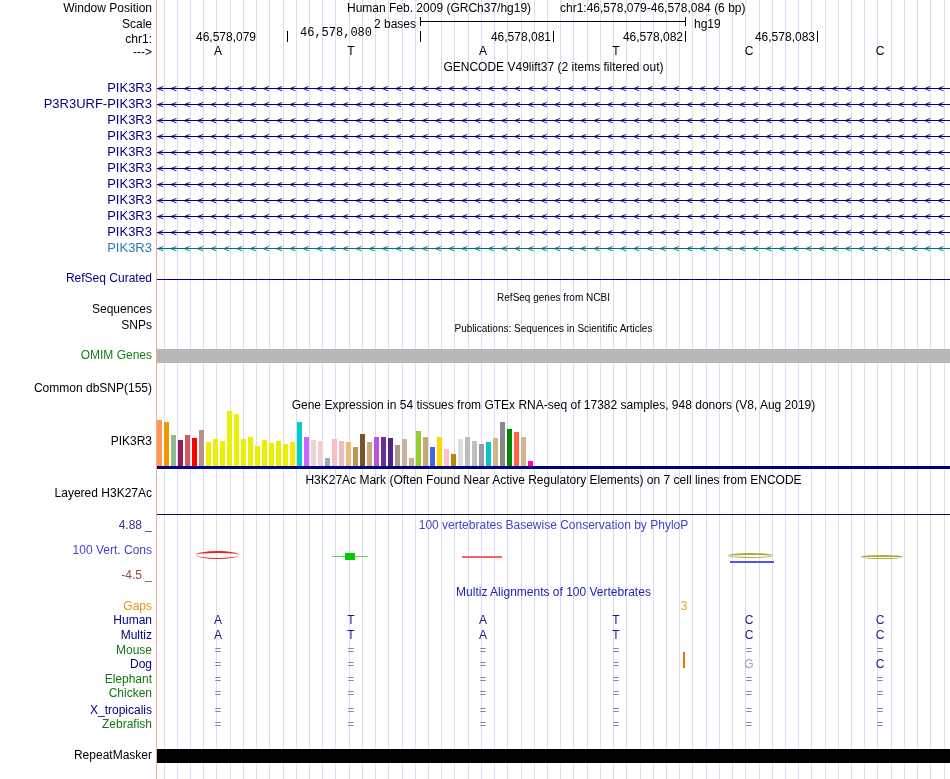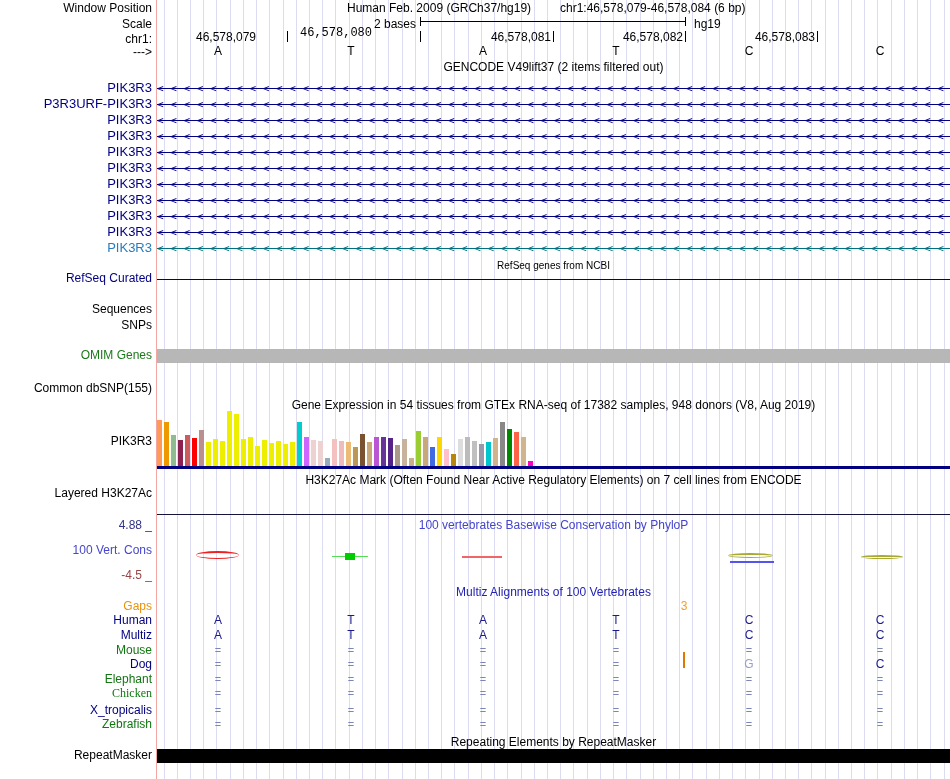--- a/index.html
+++ b/index.html
@@ -1,21 +1,21 @@
 <!DOCTYPE html>
 <html><head>
 <meta charset="utf-8">
 <style>
   html,body{margin:0;padding:0;background:#fff;}
   .canvas{position:relative;width:950px;height:779px;background:#ffffff;overflow:hidden;
           font-family:"Liberation Sans",sans-serif;font-size:12px;color:#000;}
   .abs{position:absolute;white-space:nowrap;line-height:14px;}
   .rlabel{position:absolute;right:798px;text-align:right;white-space:nowrap;line-height:14px;}
   .ctitle{position:absolute;left:157px;width:793px;text-align:center;white-space:nowrap;line-height:13px;}
-  .small{font-size:10px;}
+  .small{font-size:10px;margin-top:32px;}
   .gridline{position:absolute;top:0;width:1px;height:779px;background:#dbdbf2;}
   .pinkline{position:absolute;left:156px;top:0;width:1px;height:779px;background:#f2a7a2;}
   .hline{position:absolute;left:157px;width:793px;}
   .bracket{position:absolute;border-left:1px solid #000;border-right:1px solid #000;height:9px;}
   .bracket-mid{position:absolute;left:0;right:0;top:4px;height:1px;background:#000;}
   .base-letter{position:absolute;width:16px;margin-left:-8px;text-align:center;line-height:13px;}
 </style>
 </head>
 <body>
 
@@ -154,20 +154,21 @@
       <div style="left: 157px; top: 226px; width: 793px; height: 13px; overflow: hidden; color: rgb(0, 0, 128); font-family: &quot;DejaVu Sans Mono&quot;, monospace; font-size: 11px; line-height: 13px; letter-spacing: 6.6px; white-space: nowrap; position: absolute;">&lt;&lt;&lt;&lt;&lt;&lt;&lt;&lt;&lt;&lt;&lt;&lt;&lt;&lt;&lt;&lt;&lt;&lt;&lt;&lt;&lt;&lt;&lt;&lt;&lt;&lt;&lt;&lt;&lt;&lt;&lt;&lt;&lt;&lt;&lt;&lt;&lt;&lt;&lt;&lt;&lt;&lt;&lt;&lt;&lt;&lt;&lt;&lt;&lt;&lt;&lt;&lt;&lt;&lt;&lt;&lt;&lt;&lt;&lt;&lt;&lt;&lt;&lt;&lt;</div>
       <div style="right: 798px; top: 241px; text-align: right; color: rgb(43, 123, 187); font-size: 13px; line-height: 14px; position: absolute; white-space: nowrap;">PIK3R3</div>
       <div style="left: 157px; top: 248px; width: 793px; height: 1px; background: rgb(0, 112, 126); position: absolute;"></div>
       <div style="left: 157px; top: 242px; width: 793px; height: 13px; overflow: hidden; color: rgb(0, 112, 126); font-family: &quot;DejaVu Sans Mono&quot;, monospace; font-size: 11px; line-height: 13px; letter-spacing: 6.6px; white-space: nowrap; position: absolute;">&lt;&lt;&lt;&lt;&lt;&lt;&lt;&lt;&lt;&lt;&lt;&lt;&lt;&lt;&lt;&lt;&lt;&lt;&lt;&lt;&lt;&lt;&lt;&lt;&lt;&lt;&lt;&lt;&lt;&lt;&lt;&lt;&lt;&lt;&lt;&lt;&lt;&lt;&lt;&lt;&lt;&lt;&lt;&lt;&lt;&lt;&lt;&lt;&lt;&lt;&lt;&lt;&lt;&lt;&lt;&lt;&lt;&lt;&lt;&lt;&lt;&lt;&lt;&lt;</div>
     </div>
 
   <div class="ctitle small" style="top:259px">RefSeq genes from NCBI</div>
   <div class="rlabel" style="top:271px;color:#000080">RefSeq Curated</div>
   <div class="hline" style="top:279px;height:1px;background:#000080"></div>
 
+  <div class="ctitle small" style="top:290px">Publications: Sequences in Scientific Articles</div>
   <div class="rlabel" style="top:302px">Sequences</div>
   <div class="rlabel" style="top:318px">SNPs</div>
 
   <div class="hline" style="top:349px;height:14px;background:#b7b7b7"></div>
   <div class="rlabel" style="top:348px;color:#1a7a1a">OMIM Genes</div>
 
   <div class="rlabel" style="top:381px">Common dbSNP(155)</div>
 
   <div class="ctitle" style="top:399px">Gene Expression in 54 tissues from GTEx RNA-seq of 17382 samples, 948 donors (V8, Aug 2019)</div>
   <div class="rlabel" style="top:434px">PIK3R3</div>
@@ -278,21 +279,21 @@
       <div style="left: 616px; top: 657px; width: 18px; margin-left: -9px; text-align: center; line-height: 14px; font-size: 11px; color: rgb(123, 134, 184); position: absolute;">=</div>
       <div style="left: 749px; top: 657px; width: 18px; margin-left: -9px; text-align: center; line-height: 14px; font-size: 12px; color: rgb(152, 160, 198); position: absolute;">G</div>
       <div style="left: 880px; top: 657px; width: 18px; margin-left: -9px; text-align: center; line-height: 14px; font-size: 12px; color: rgb(26, 26, 140); position: absolute;">C</div>
       <div style="right: 798px; top: 672px; text-align: right; color: rgb(17, 119, 17); line-height: 14px; white-space: nowrap; position: absolute;">Elephant</div>
       <div style="left: 218px; top: 672px; width: 18px; margin-left: -9px; text-align: center; line-height: 14px; font-size: 11px; color: rgb(123, 134, 184); position: absolute;">=</div>
       <div style="left: 351px; top: 672px; width: 18px; margin-left: -9px; text-align: center; line-height: 14px; font-size: 11px; color: rgb(123, 134, 184); position: absolute;">=</div>
       <div style="left: 483px; top: 672px; width: 18px; margin-left: -9px; text-align: center; line-height: 14px; font-size: 11px; color: rgb(123, 134, 184); position: absolute;">=</div>
       <div style="left: 616px; top: 672px; width: 18px; margin-left: -9px; text-align: center; line-height: 14px; font-size: 11px; color: rgb(123, 134, 184); position: absolute;">=</div>
       <div style="left: 749px; top: 672px; width: 18px; margin-left: -9px; text-align: center; line-height: 14px; font-size: 11px; color: rgb(123, 134, 184); position: absolute;">=</div>
       <div style="left: 880px; top: 672px; width: 18px; margin-left: -9px; text-align: center; line-height: 14px; font-size: 11px; color: rgb(123, 134, 184); position: absolute;">=</div>
-      <div style="right: 798px; top: 686px; text-align: right; color: rgb(17, 119, 17); line-height: 14px; white-space: nowrap; position: absolute; font-family: Liberation Serif, serif;">Chicken</div>
+      <div style="right: 798px; top: 686px; text-align: right; color: rgb(17, 119, 17); line-height: 14px; white-space: nowrap; position: absolute;">Chicken</div>
       <div style="left: 218px; top: 686px; width: 18px; margin-left: -9px; text-align: center; line-height: 14px; font-size: 11px; color: rgb(123, 134, 184); position: absolute;">=</div>
       <div style="left: 351px; top: 686px; width: 18px; margin-left: -9px; text-align: center; line-height: 14px; font-size: 11px; color: rgb(123, 134, 184); position: absolute;">=</div>
       <div style="left: 483px; top: 686px; width: 18px; margin-left: -9px; text-align: center; line-height: 14px; font-size: 11px; color: rgb(123, 134, 184); position: absolute;">=</div>
       <div style="left: 616px; top: 686px; width: 18px; margin-left: -9px; text-align: center; line-height: 14px; font-size: 11px; color: rgb(123, 134, 184); position: absolute;">=</div>
       <div style="left: 749px; top: 686px; width: 18px; margin-left: -9px; text-align: center; line-height: 14px; font-size: 11px; color: rgb(123, 134, 184); position: absolute;">=</div>
       <div style="left: 880px; top: 686px; width: 18px; margin-left: -9px; text-align: center; line-height: 14px; font-size: 11px; color: rgb(123, 134, 184); position: absolute;">=</div>
       <div style="right: 798px; top: 703px; text-align: right; color: rgb(0, 0, 128); line-height: 14px; white-space: nowrap; position: absolute;">X_tropicalis</div>
       <div style="left: 218px; top: 703px; width: 18px; margin-left: -9px; text-align: center; line-height: 14px; font-size: 11px; color: rgb(123, 134, 184); position: absolute;">=</div>
       <div style="left: 351px; top: 703px; width: 18px; margin-left: -9px; text-align: center; line-height: 14px; font-size: 11px; color: rgb(123, 134, 184); position: absolute;">=</div>
       <div style="left: 483px; top: 703px; width: 18px; margin-left: -9px; text-align: center; line-height: 14px; font-size: 11px; color: rgb(123, 134, 184); position: absolute;">=</div>
@@ -303,17 +304,16 @@
       <div style="left: 218px; top: 717px; width: 18px; margin-left: -9px; text-align: center; line-height: 14px; font-size: 11px; color: rgb(123, 134, 184); position: absolute;">=</div>
       <div style="left: 351px; top: 717px; width: 18px; margin-left: -9px; text-align: center; line-height: 14px; font-size: 11px; color: rgb(123, 134, 184); position: absolute;">=</div>
       <div style="left: 483px; top: 717px; width: 18px; margin-left: -9px; text-align: center; line-height: 14px; font-size: 11px; color: rgb(123, 134, 184); position: absolute;">=</div>
       <div style="left: 616px; top: 717px; width: 18px; margin-left: -9px; text-align: center; line-height: 14px; font-size: 11px; color: rgb(123, 134, 184); position: absolute;">=</div>
       <div style="left: 749px; top: 717px; width: 18px; margin-left: -9px; text-align: center; line-height: 14px; font-size: 11px; color: rgb(123, 134, 184); position: absolute;">=</div>
       <div style="left: 880px; top: 717px; width: 18px; margin-left: -9px; text-align: center; line-height: 14px; font-size: 11px; color: rgb(123, 134, 184); position: absolute;">=</div>
       <div style="left: 684px; top: 599px; width: 14px; margin-left: -7px; text-align: center; color: rgb(240, 160, 48); line-height: 14px; position: absolute;">3</div>
       <div style="left: 683px; top: 652px; width: 2px; height: 16px; background: rgb(224, 120, 0); position: absolute;"></div>
     </div>
 
-  <div class="ctitle" style="top:736px">Repeating Elements by RepeatMasker</div>
   <div class="rlabel" style="top:748px">RepeatMasker</div>
   <div class="hline" style="top:749px;height:14px;background:#000"></div>
 
 </div>
 
 </body></html>

